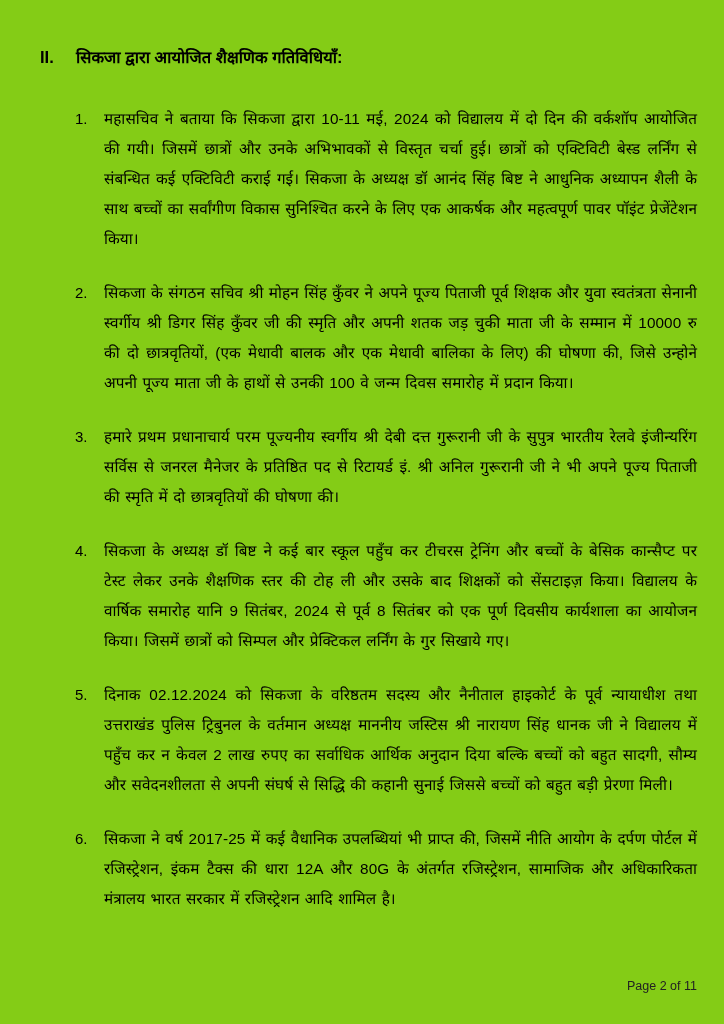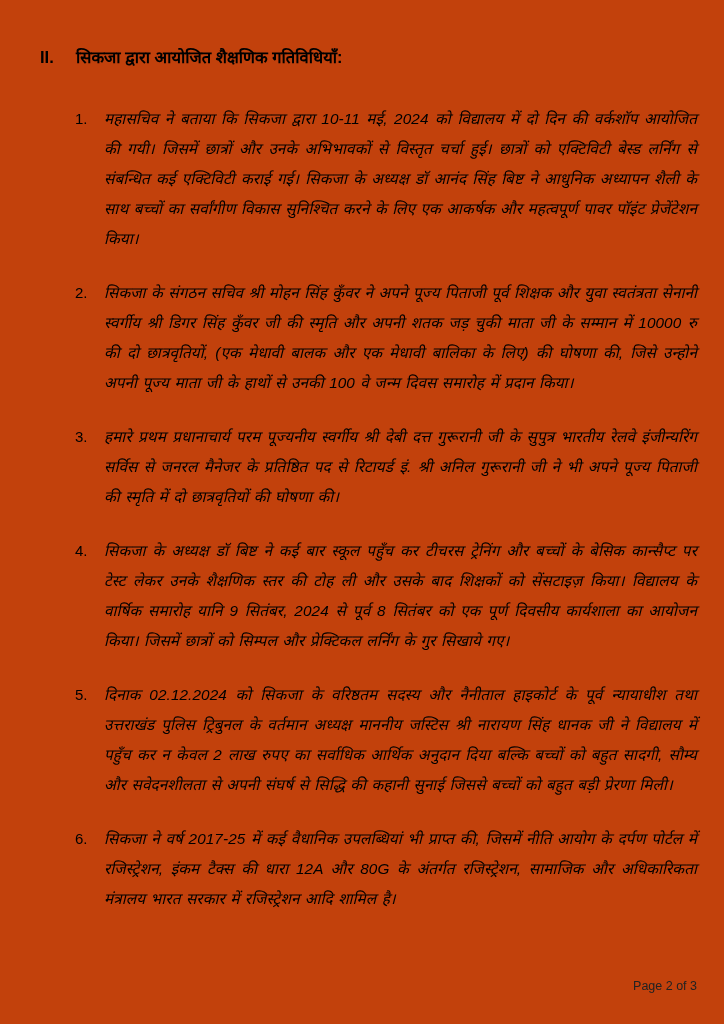--- a/index.html
+++ b/index.html
@@ -10,21 +10,21 @@
     width: 724px;
     height: 1024px;
     position: relative;
     font-family: "Liberation Sans", sans-serif;
     color: #111111;
     overflow: hidden;
   }
   .page {
     position: absolute;
     inset: 0;
-    background: #c2410c;
+    background: #84cc16;
     padding: 44px 27px 0 40px;
   }
   .heading-row {
     display: flex;
     font-weight: 700;
     font-size: 16.5px;
     line-height: 26px;
     color: #000000;
     margin-bottom: 34px;
   }
@@ -51,21 +51,20 @@
     color: #000000;
   }
   .item-text {
     flex: 1;
     font-size: 15.3px;
     line-height: 30px;
     text-align: justify;
     color: #000000;
     letter-spacing: 0.1px;
     word-spacing: 1px;
-    font-style: italic;
   }
   .footer {
     position: absolute;
     right: 27px;
     bottom: 31px;
     font-size: 12.5px;
     color: #222222;
   }
 </style>
 </head>
@@ -105,15 +104,15 @@
       <span class="item-text">दिनाक 02.12.2024 को सिकजा के वरिष्ठतम सदस्य और नैनीताल हाइकोर्ट के पूर्व न्यायाधीश तथा उत्तराखंड पुलिस ट्रिबुनल के वर्तमान अध्यक्ष माननीय जस्टिस श्री नारायण सिंह धानक जी ने विद्यालय में पहुँच कर न केवल 2 लाख रुपए का सर्वाधिक आर्थिक अनुदान दिया बल्कि बच्चों को बहुत सादगी, सौम्य और सवेदनशीलता से अपनी संघर्ष से सिद्धि की कहानी सुनाई जिससे बच्चों को बहुत बड़ी प्रेरणा मिली।</span>
     </div>
 
     <div class="item-row">
       <span class="item-number">6.</span>
       <span class="item-text">सिकजा ने वर्ष 2017-25 में कई वैधानिक उपलब्धियां भी प्राप्त की, जिसमें नीति आयोग के दर्पण पोर्टल में रजिस्ट्रेशन, इंकम टैक्स की धारा 12A और 80G के अंतर्गत रजिस्ट्रेशन, सामाजिक और अधिकारिकता मंत्रालय भारत सरकार में रजिस्ट्रेशन आदि शामिल है।</span>
     </div>
 
   </div>
 
-  <div class="footer">Page 2 of 3</div>
+  <div class="footer">Page 2 of 11</div>
 
 </div>
 
 </body></html>

